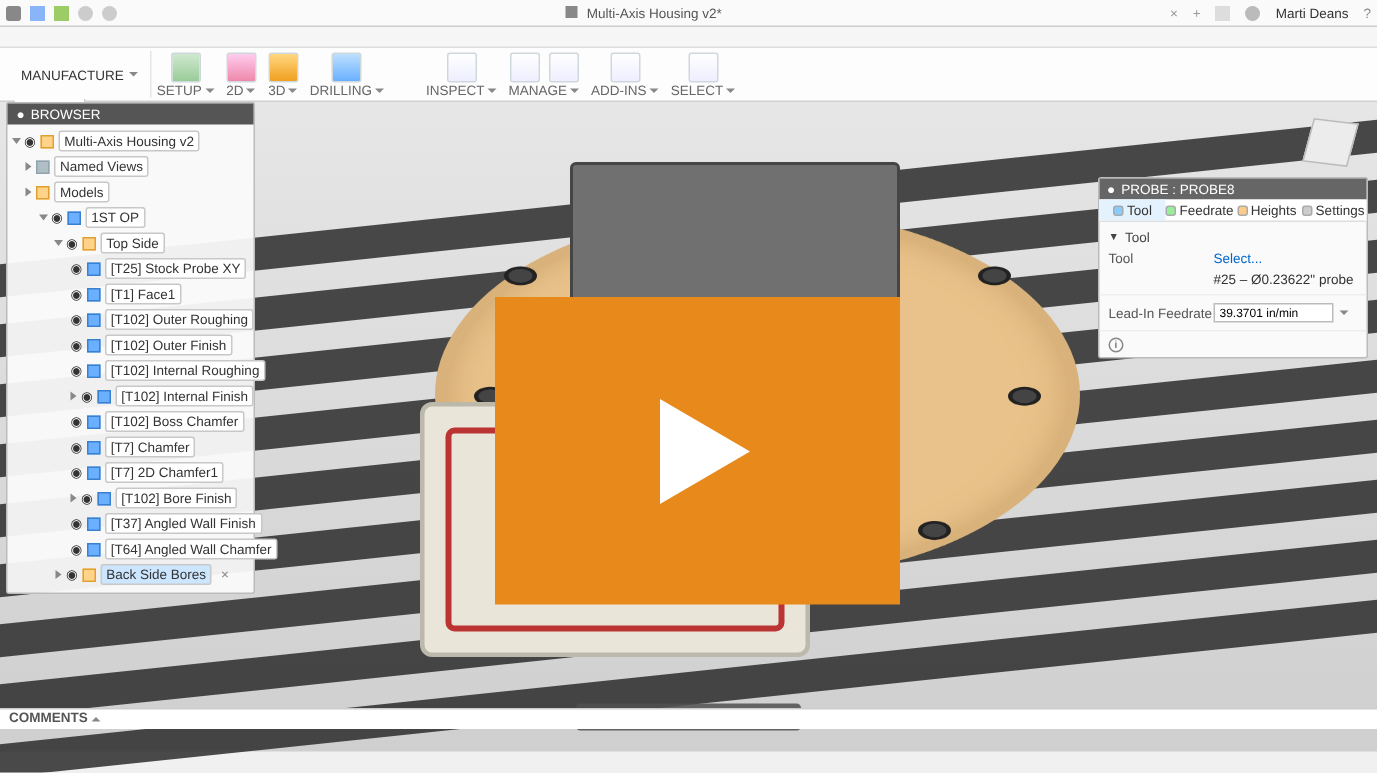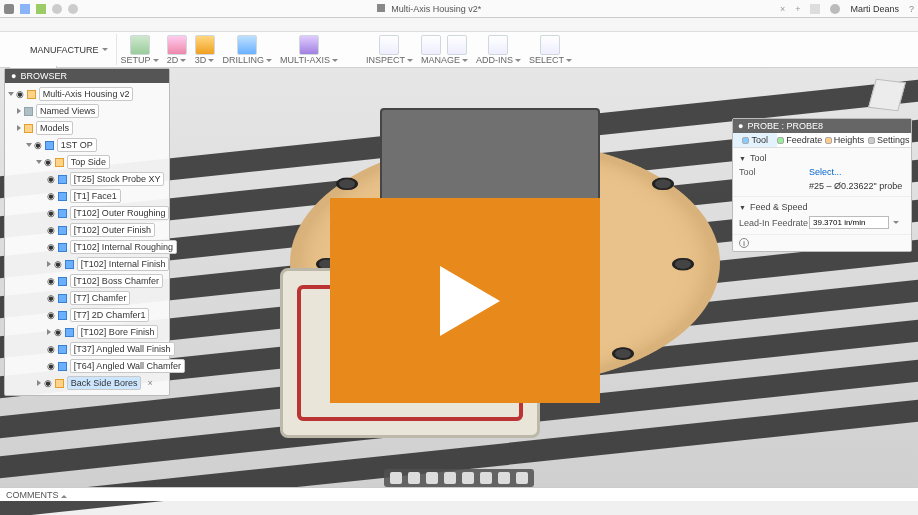--- a/index.html
+++ b/index.html
@@ -63,21 +63,21 @@
   .bolt { position:absolute; width:22px; height:22px; background:#444; border-radius:50%; border:3px solid #222;}
   .vise { position:absolute; left:380px; top:40px; width:220px; height:130px; background:#707070; border:2px solid #454545; border-radius:4px;}
   .part { position:absolute; left:280px; top:200px; width:260px; height:170px; background:#e9e5d8; border:3px solid #bcb8aa; border-radius:8px;}
   .part::before{ content:""; position:absolute; inset:14px; border:4px solid #b33; border-radius:6px;}
   .hole { position:absolute; width:50px; height:50px; background:#c8c4b8; border:4px solid #a8a498; border-radius:50%;}
   .hole.h1{ left:60px; top:50px;} .hole.h2{ left:150px; top:50px;}
   
   .play { position:absolute; left:330px; top:130px; width:270px; height:205px; background:#e8891b; }
   .play svg { position:absolute; left:50%; top:50%; transform:translate(-50%,-50%); }
   
-  .bottombar { position:absolute; left:0; right:0; bottom:0; height:14px; background:#fff; border-top:1px solid #ccc; display:flex; align-items:center;}
+  .bottombar { position:absolute; left:0; right:0; bottom:15px; height:14px; background:#fff; border-top:1px solid #ccc; display:flex; font-weight:bold;}
   .bottombar .status { flex:1; padding-left:6px; font-size:8px; color:#555;}
   .nav-strip { position:absolute; left:50%; transform:translateX(-50%); bottom:14px; height:18px; background:rgba(80,80,80,.85); border-radius:3px; padding:2px 6px; display:flex; gap:6px; align-items:center;}
   .nav-strip .ni{ width:12px;height:12px;background:#ddd;border-radius:2px;}
 </style>
 </head>
 <body>
 
 <div class="titlebar">
   <div class="title-left">
     <span class="tiny-icon" style="background:#888;border-radius:2px;"></span>
@@ -99,21 +99,21 @@
     <span style="color:#888;">?</span>
   </div>
 </div>
 
 <div class="doc-tabs">
   <div class="doc-tab active">CAM</div>
 </div>
 
 <div class="ribbon">
   <div class="mfg">
-    <div style="font-size:8px;display:flex;align-items:center;gap:3px;margin-left:16px;">
+    <div style="font-size:8px;display:flex;align-items:center;gap:3px;">
       <span>MANUFACTURE</span>
         <span class="caret"></span>
     </div>
   </div>
   <div class="rgroup">
     <div class="icons">
         <div class="ribbon-icon" style="background:linear-gradient(#cfe8cf,#9c9);"></div>
       </div>
     <div class="lbl">
         <span>SETUP</span>
@@ -137,29 +137,20 @@
         <span>3D</span>
         <span class="caret"></span>
       </div>
   </div>
   <div class="rgroup">
     <div class="icons">
         <div class="ribbon-icon" style="background:linear-gradient(#bde0ff,#6ab0ff);"></div>
       </div>
     <div class="lbl">
         <span>DRILLING</span>
-        <span class="caret"></span>
-      </div>
-  </div>
-  <div class="rgroup">
-    <div class="icons">
-        <div class="ribbon-icon" style="background:linear-gradient(#e0ccff,#a080e0);"></div>
-      </div>
-    <div class="lbl">
-        <span>MULTI-AXIS</span>
         <span class="caret"></span>
       </div>
   </div>
   <div style="width:20px;"></div>
   <div class="rgroup">
     <div class="icons">
         <div class="ribbon-icon"></div>
       </div>
     <div class="lbl">
         <span>INSPECT</span>
@@ -364,24 +355,20 @@
       <div class="prow">
         <span class="k">Tool</span>
         <span class="v link">Select...</span>
       </div>
       <div class="prow">
         <span class="k"></span>
         <span class="v">#25 – Ø0.23622" probe</span>
       </div>
     </div>
     <div class="psec" style="border-top:1px solid #eee;">
-      <div class="psec-h">
-          <span style="font-size:7px;">▼</span>
-          <span>Feed &amp; Speed</span>
-        </div>
       <div class="prow">
         <span class="k">Lead-In Feedrate</span>
         <input class="inp" value="39.3701 in/min" style="">
         <span class="caret" style="margin-left:4px;"></span>
       </div>
     </div>
     <div class="psec" style="border-top:1px solid #eee;">
       <span style="display:inline-block;width:10px;height:10px;border:1px solid #888;border-radius:50%;text-align:center;line-height:9px;font-size:7px;">i</span>
     </div>
   </div>

